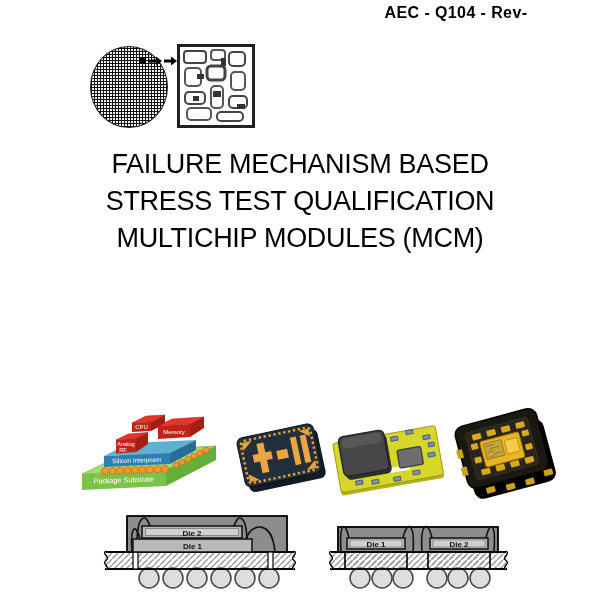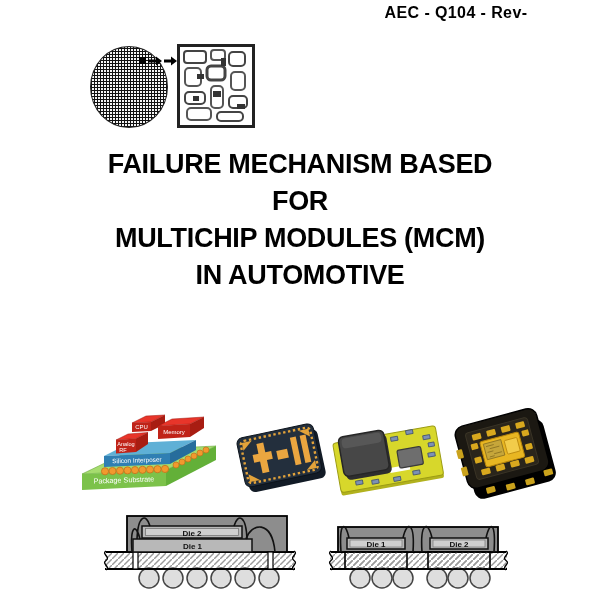--- a/index.html
+++ b/index.html
@@ -18,21 +18,21 @@
     background-image:
       repeating-linear-gradient(0deg, #111 0px, #111 1px, transparent 1px, transparent 3px),
       repeating-linear-gradient(90deg, #111 0px, #111 1px, transparent 1px, transparent 3px);
     background-color: #f4f4f4; }
   .wafer-die-marker { position: absolute; left: 51px; top: 13px; width: 7px; height: 7px; background: #000; }
   .wafer-arrows { position: absolute; left: 60px; top: 11px; }
   .die-layout { position: absolute; left: 89px; top: 0px; }
 
   
   .doc-title { position: absolute; top: 146px; left: 3px; width: 594px; text-align: center;
-    font-weight: bold; font-size: 27px; line-height: 37px; color: #000; letter-spacing: -0.3px; }
+    font-weight: normal; font-size: 27px; line-height: 37px; color: #000; letter-spacing: -0.3px; }
 
   
   .fig { position: absolute; }
   svg text { font-family: "Liberation Sans", sans-serif; }
 </style>
 </head>
 <body>
 
 <div class="page">
 
@@ -65,23 +65,22 @@
       <rect x="20" y="30" width="7" height="5" fill="#333"></rect>
       <rect x="44" y="14" width="5" height="8" fill="#333"></rect>
       <rect x="60" y="60" width="8" height="5" fill="#333"></rect>
       <rect x="16" y="52" width="6" height="5" fill="#333"></rect>
       <rect x="36" y="47" width="8" height="6" fill="#333"></rect>
     </svg>
   </div>
 
   <div class="doc-title">
     <div>FAILURE MECHANISM BASED</div>
-    <div>FOR</div>
+    <div>STRESS TEST QUALIFICATION</div>
     <div>MULTICHIP MODULES (MCM)</div>
-    <div>IN AUTOMOTIVE</div>
   </div>
 
   <svg class="fig" style="left:78px; top:396px;" width="142" height="106" viewBox="0 0 142 106">
 
     <polygon points="4,78 88,74 138,50 54,54" fill="#a6dc6e" stroke="#6aa83e" stroke-width="0.6"></polygon>
     <polygon points="88,74 138,50 138,64 88,90" fill="#63b038"></polygon>
     <polygon points="4,78 88,74 88,90 4,94" fill="#7cc24a"></polygon>
     <text x="46" y="86.5" transform="rotate(-2 46 86.5)" font-size="7.2" fill="#fff" text-anchor="middle">Package Substrate</text>
 
     <polygon points="26,60 92,57 118,44 52,47" fill="#5fb0d6"></polygon>

